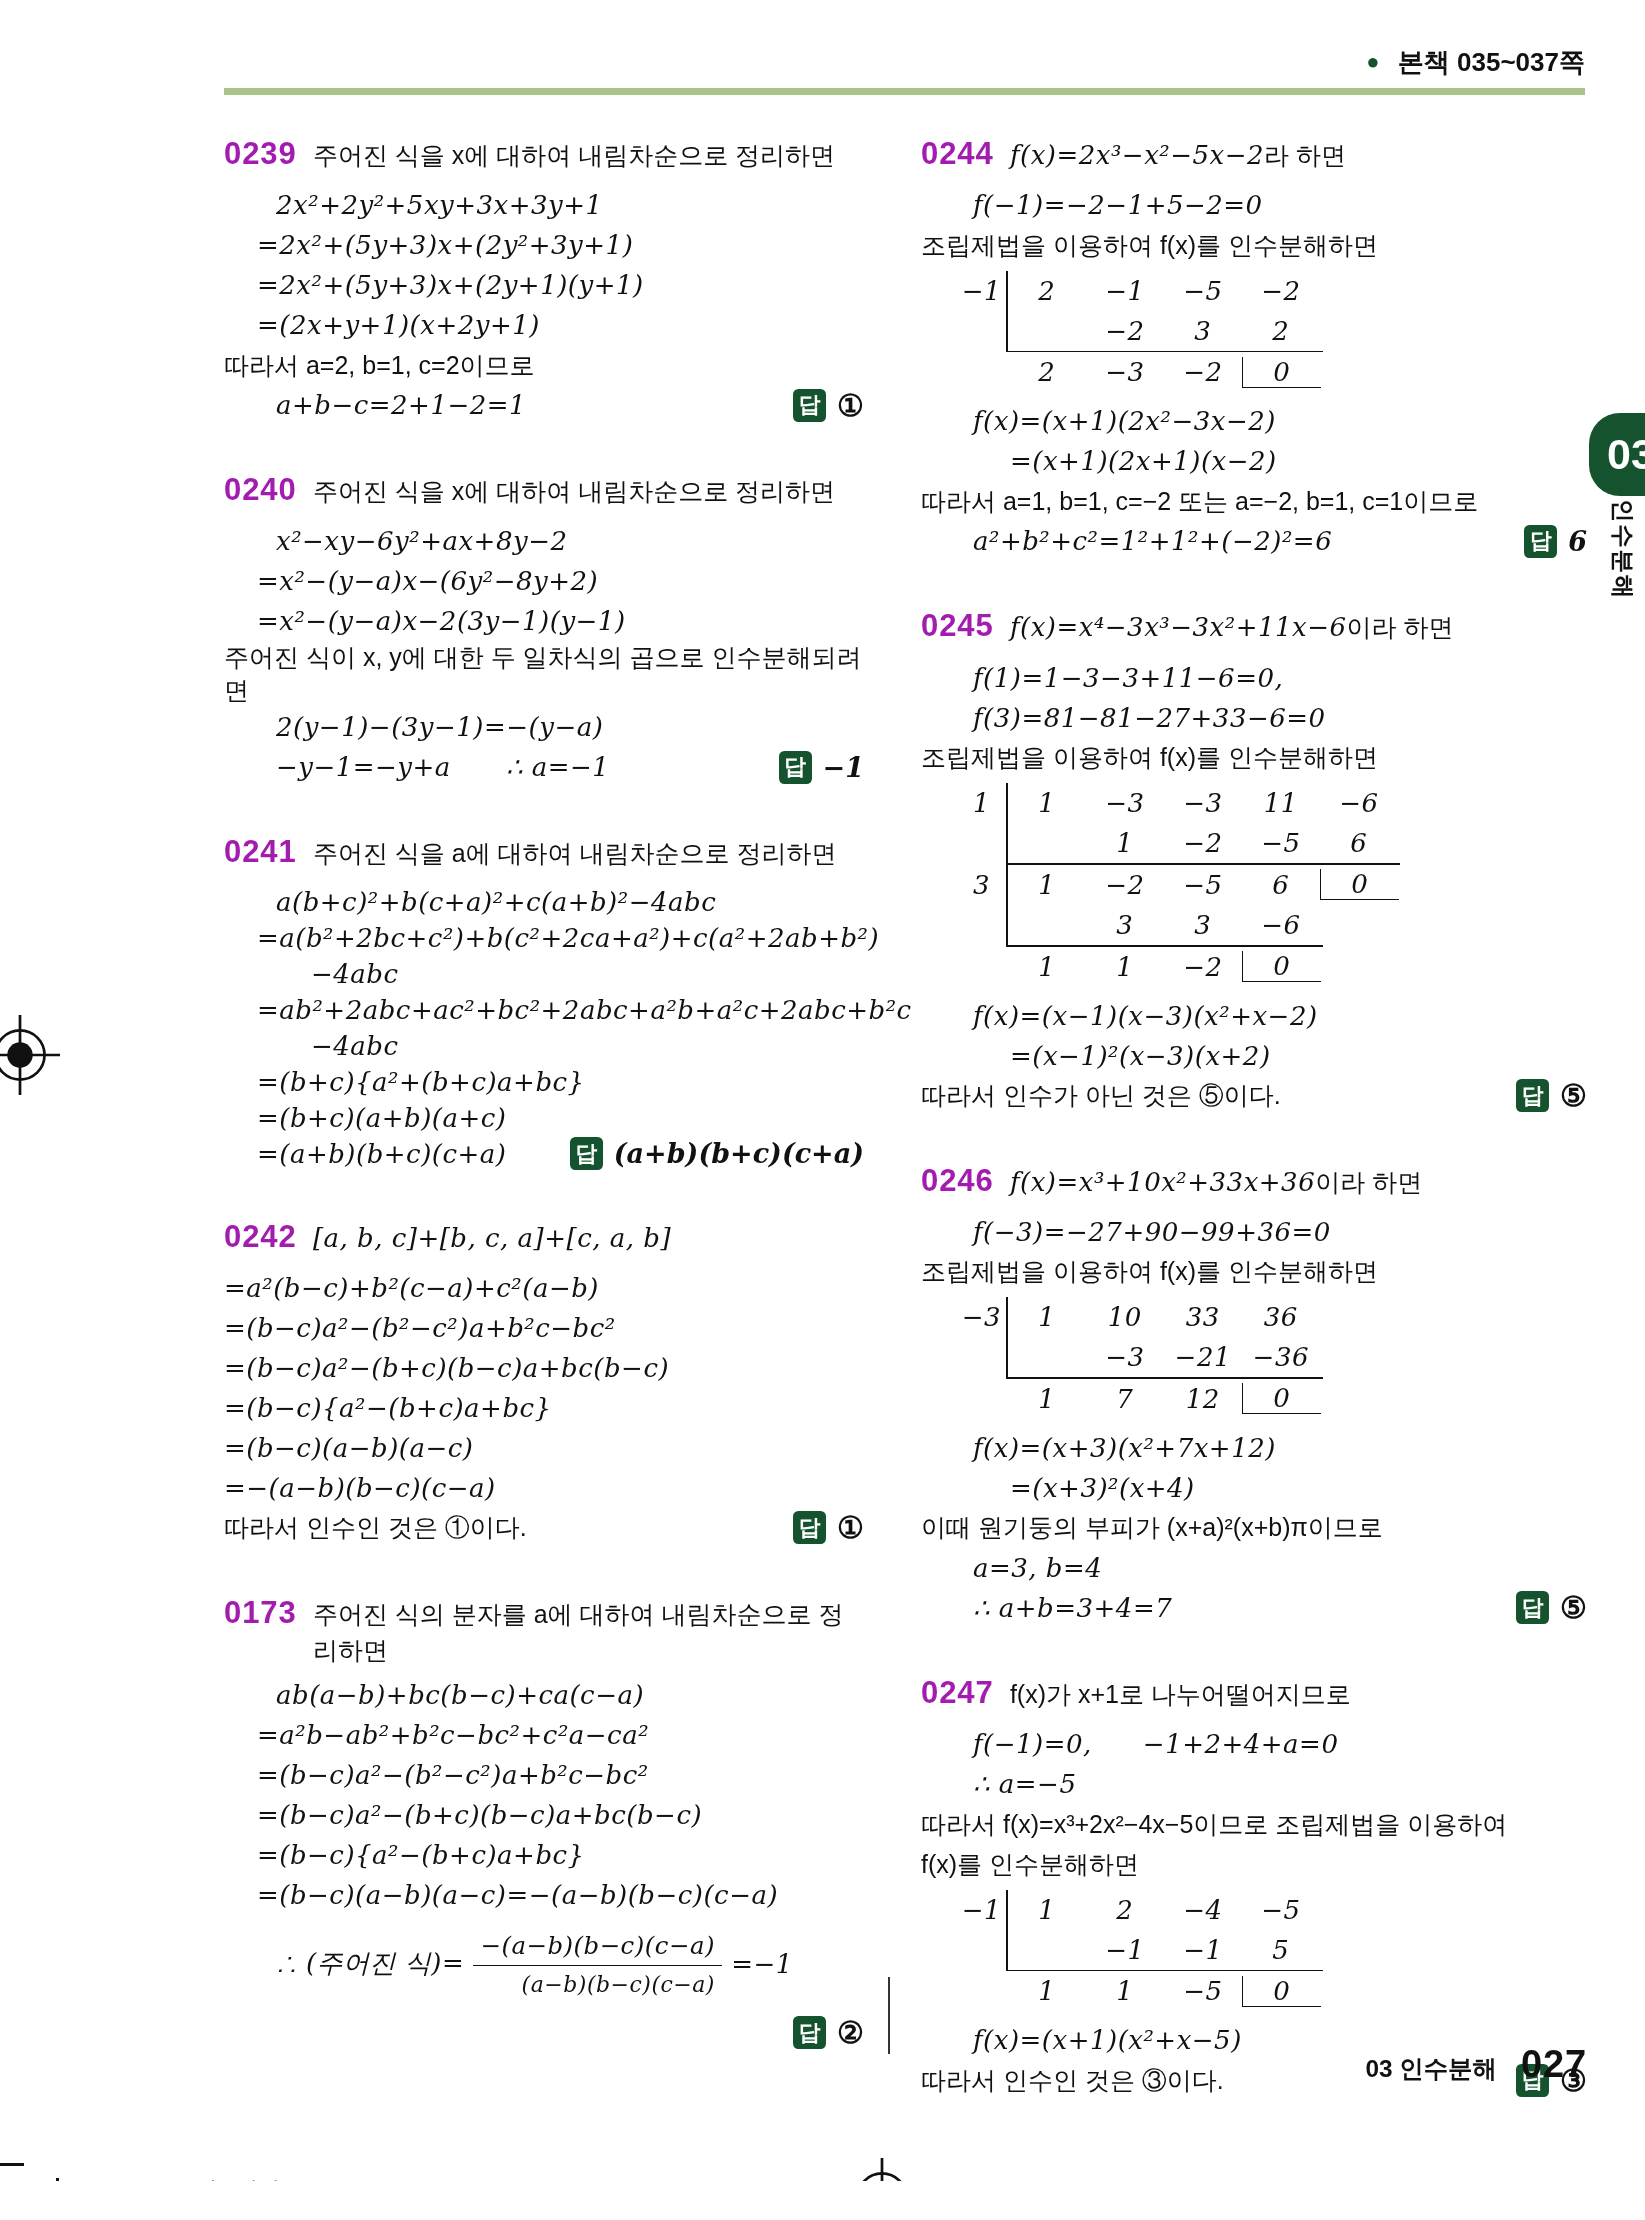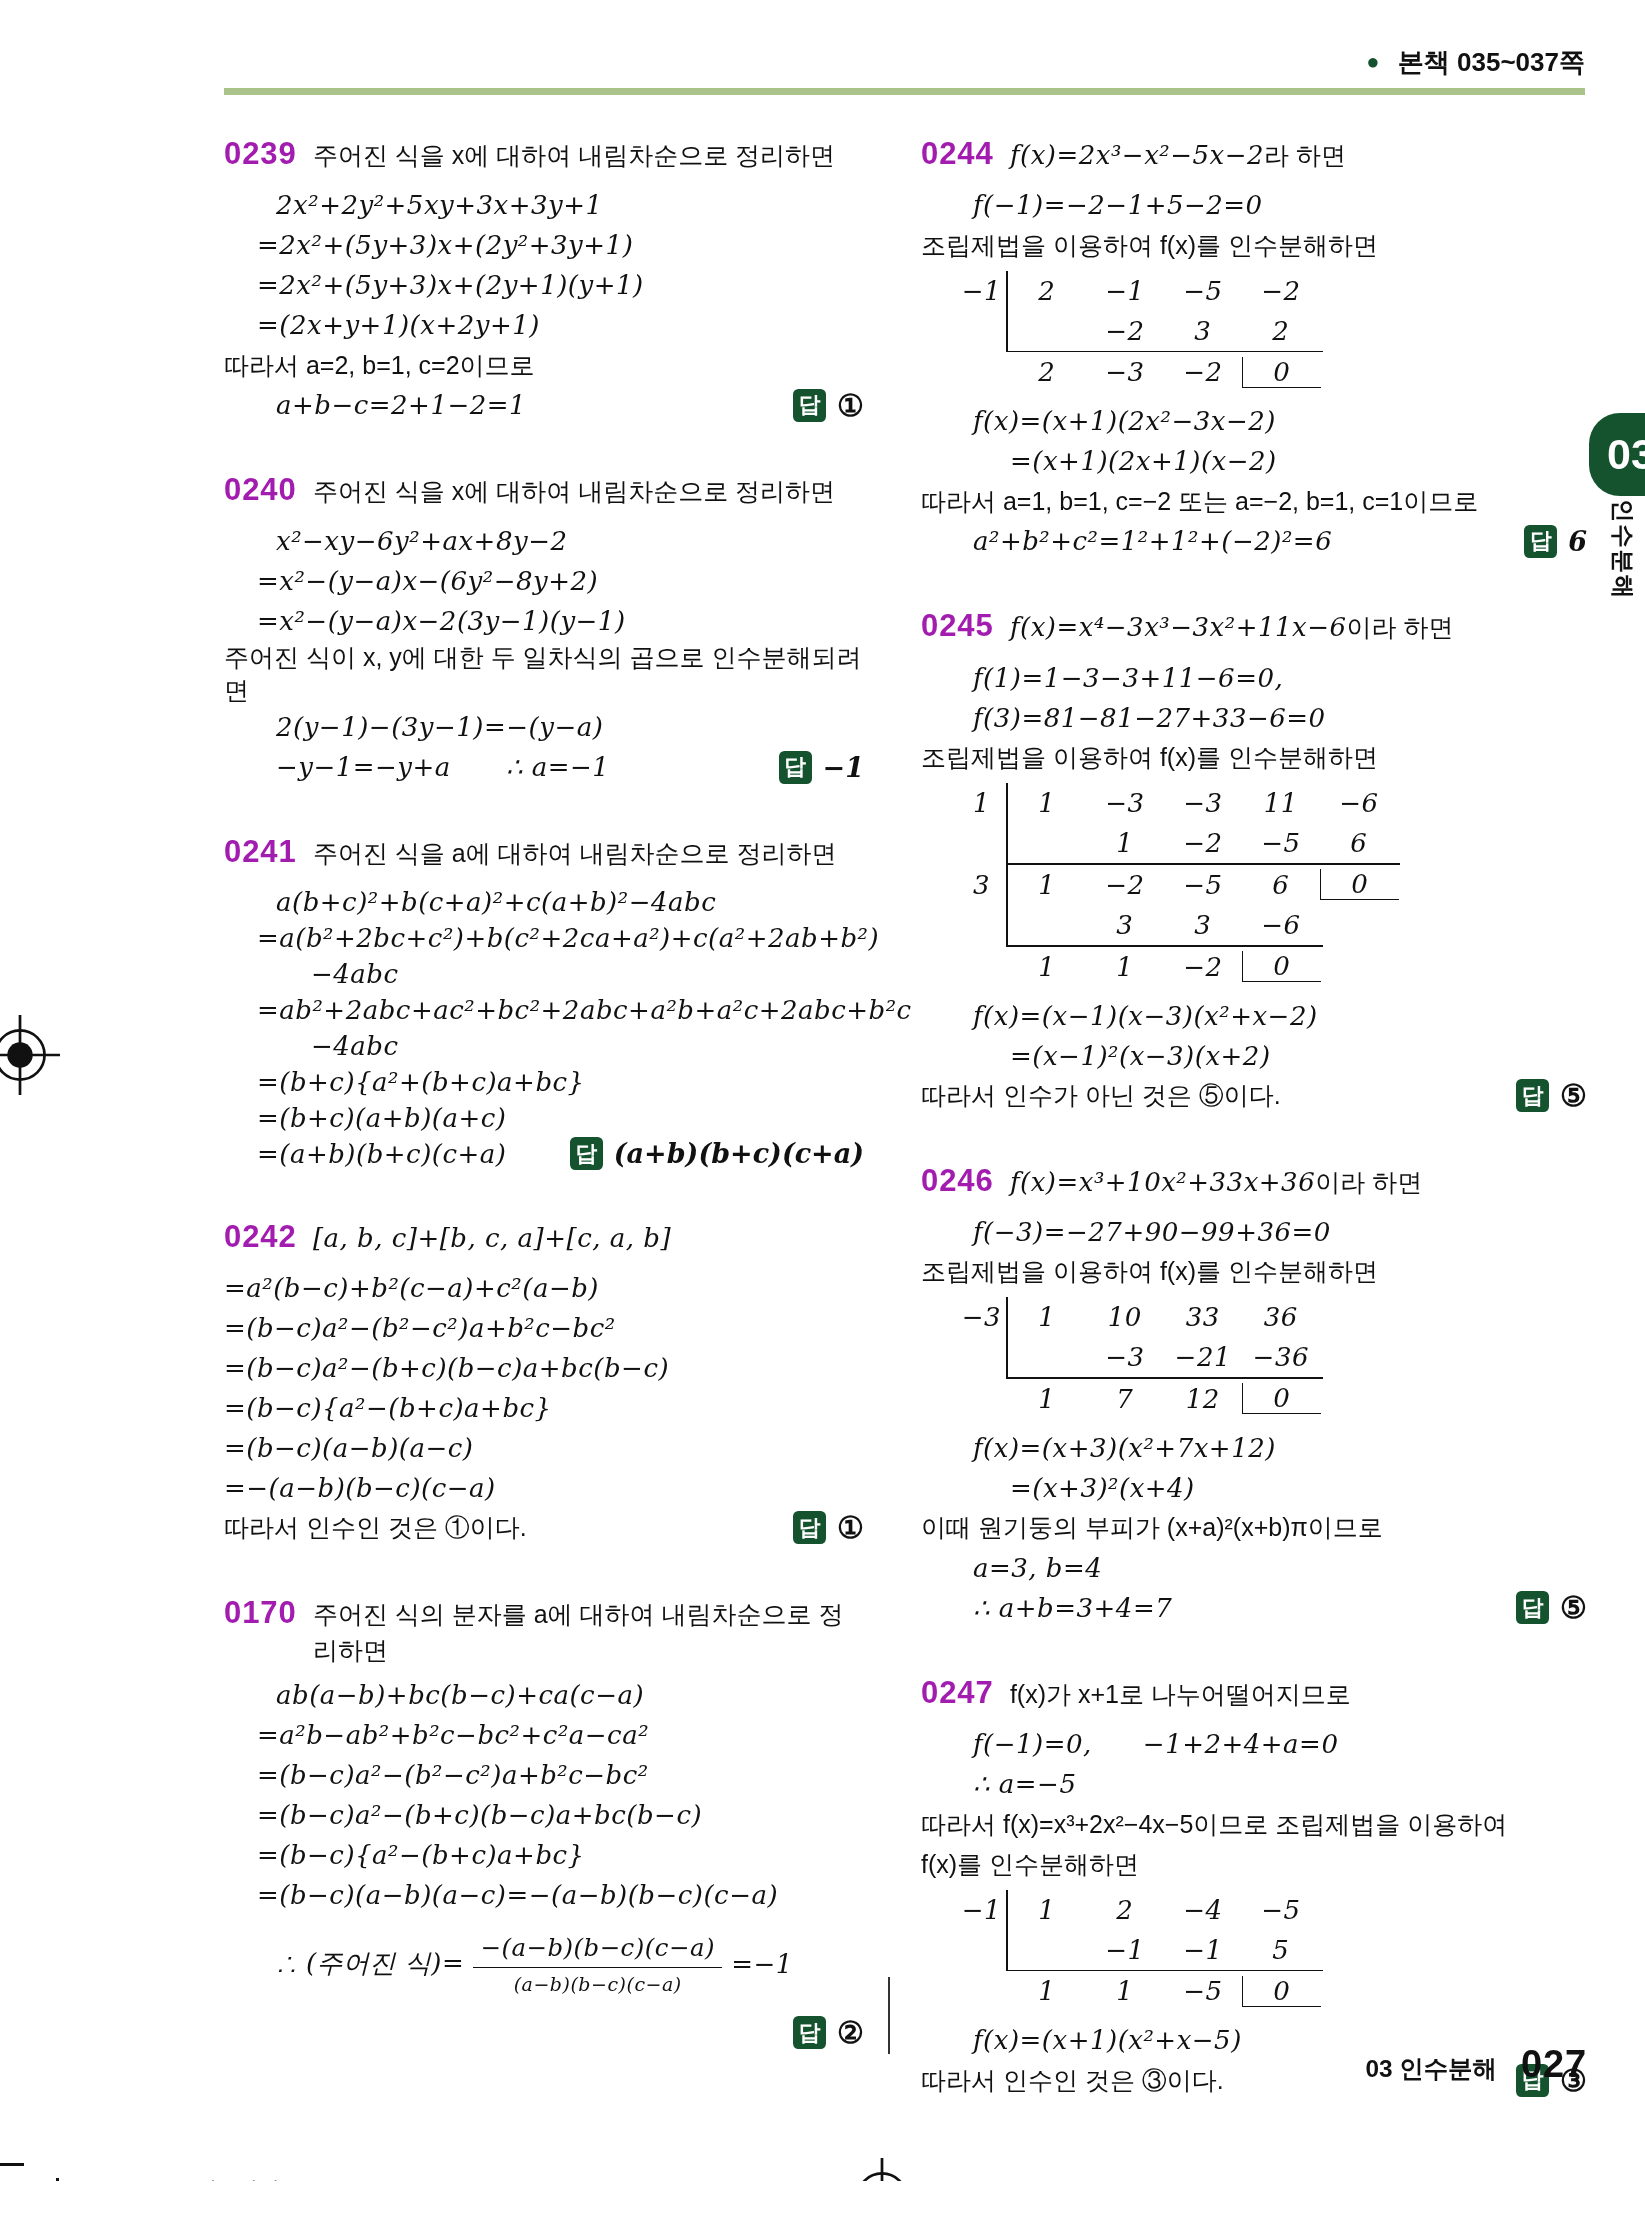--- a/index.html
+++ b/index.html
@@ -42,21 +42,21 @@
   .sd-bar.on{background:#111;}
   .sd-c{width:78px;text-align:center;flex:0 0 auto;}
   .sd-c.rem{border-left:1.8px solid #111;border-bottom:1.8px solid #111;}
   .sd-hr{height:1.8px;background:#111;margin-left:49px;}
   .w4{width:317px;}
   .w5{width:394px;}
   
   .fr-line{min-height:98px;display:flex;align-items:center;}
   .frac{display:inline-block;text-align:center;margin:0 9px;vertical-align:middle;}
   .frac .num{display:block;padding:0 7.2px 5.4px;border-bottom:1.8px solid #111;font-size:24.4px;}
-  .frac .den{display:block;padding:5.4px 7.2px 0;font-size:19px;}
+  .frac .den{display:block;padding:5.4px 7.2px 0;font-size:22px;text-align:right;}
   
   .tab{position:absolute;left:1589px;top:413px;width:90px;height:83px;background:#14532d;
        border-radius:31px 0 0 31px;display:flex;align-items:center;color:#fff;
        font-size:43px;font-weight:700;padding-left:18px;box-sizing:border-box;}
   .tab-label{position:absolute;left:1639px;top:499px;transform:rotate(90deg);
              transform-origin:left top;font-size:23.5px;font-weight:700;white-space:nowrap;letter-spacing:1.8px;}
   
   .footer{position:absolute;top:2043px;left:921px;width:666px;display:flex;
           justify-content:flex-end;align-items:baseline;gap:24px;}
   .f-ch{font-size:24.4px;font-weight:700;}
@@ -161,21 +161,21 @@
         <span class="ko">따라서 인수인 것은 ①이다.</span>
         <span class="ansbox">
           <span class="badge">답</span>
           <span class="ans-val circ">①</span>
         </span>
       </div>
     </section>
 
     <section class="prob">
       <div class="ph">
-        <span class="pnum">0170</span>
+        <span class="pnum">0173</span>
         <span class="pintro ko">주어진 식의 분자를 a에 대하여 내림차순으로 정리하면</span>
       </div>
       <div class="ln i1 eq">ab(a−b)+bc(b−c)+ca(c−a)</div>
       <div class="ln ie eq">=a²b−ab²+b²c−bc²+c²a−ca²</div>
       <div class="ln ie eq">=(b−c)a²−(b²−c²)a+b²c−bc²</div>
       <div class="ln ie eq">=(b−c)a²−(b+c)(b−c)a+bc(b−c)</div>
       <div class="ln ie eq">=(b−c){a²−(b+c)a+bc}</div>
       <div class="ln ie eq">=(b−c)(a−b)(a−c)=−(a−b)(b−c)(c−a)</div>
       <div class="fr-line i1">
         <span class="eq">∴ (주어진 식)=</span>

